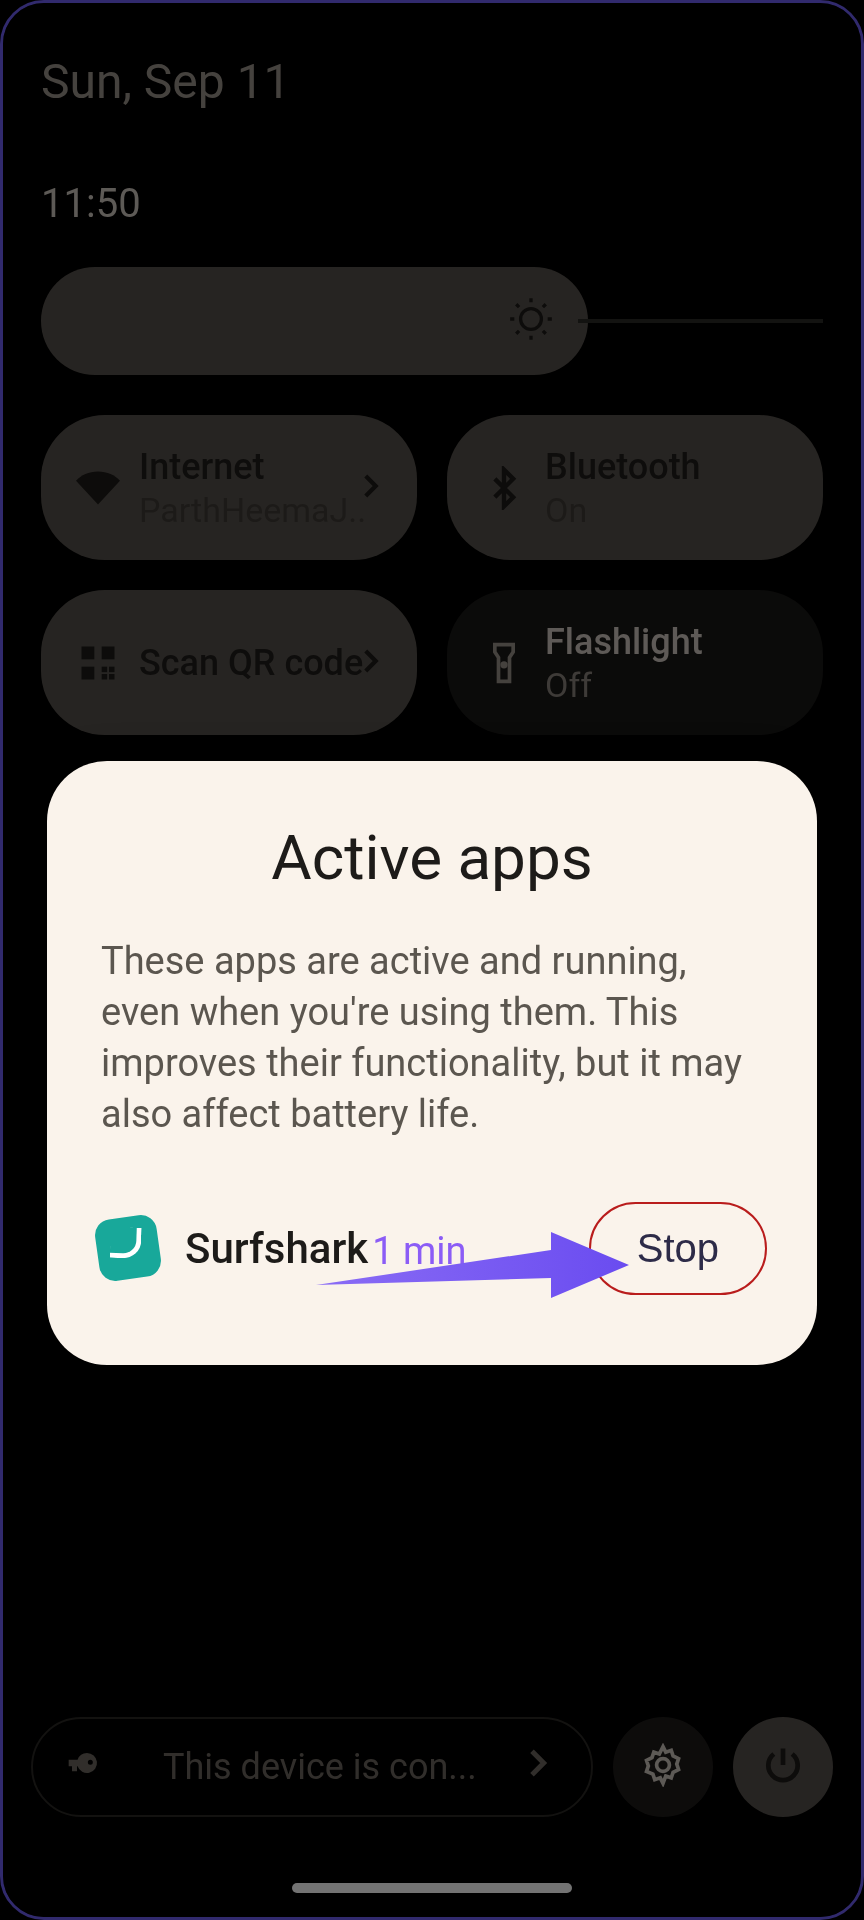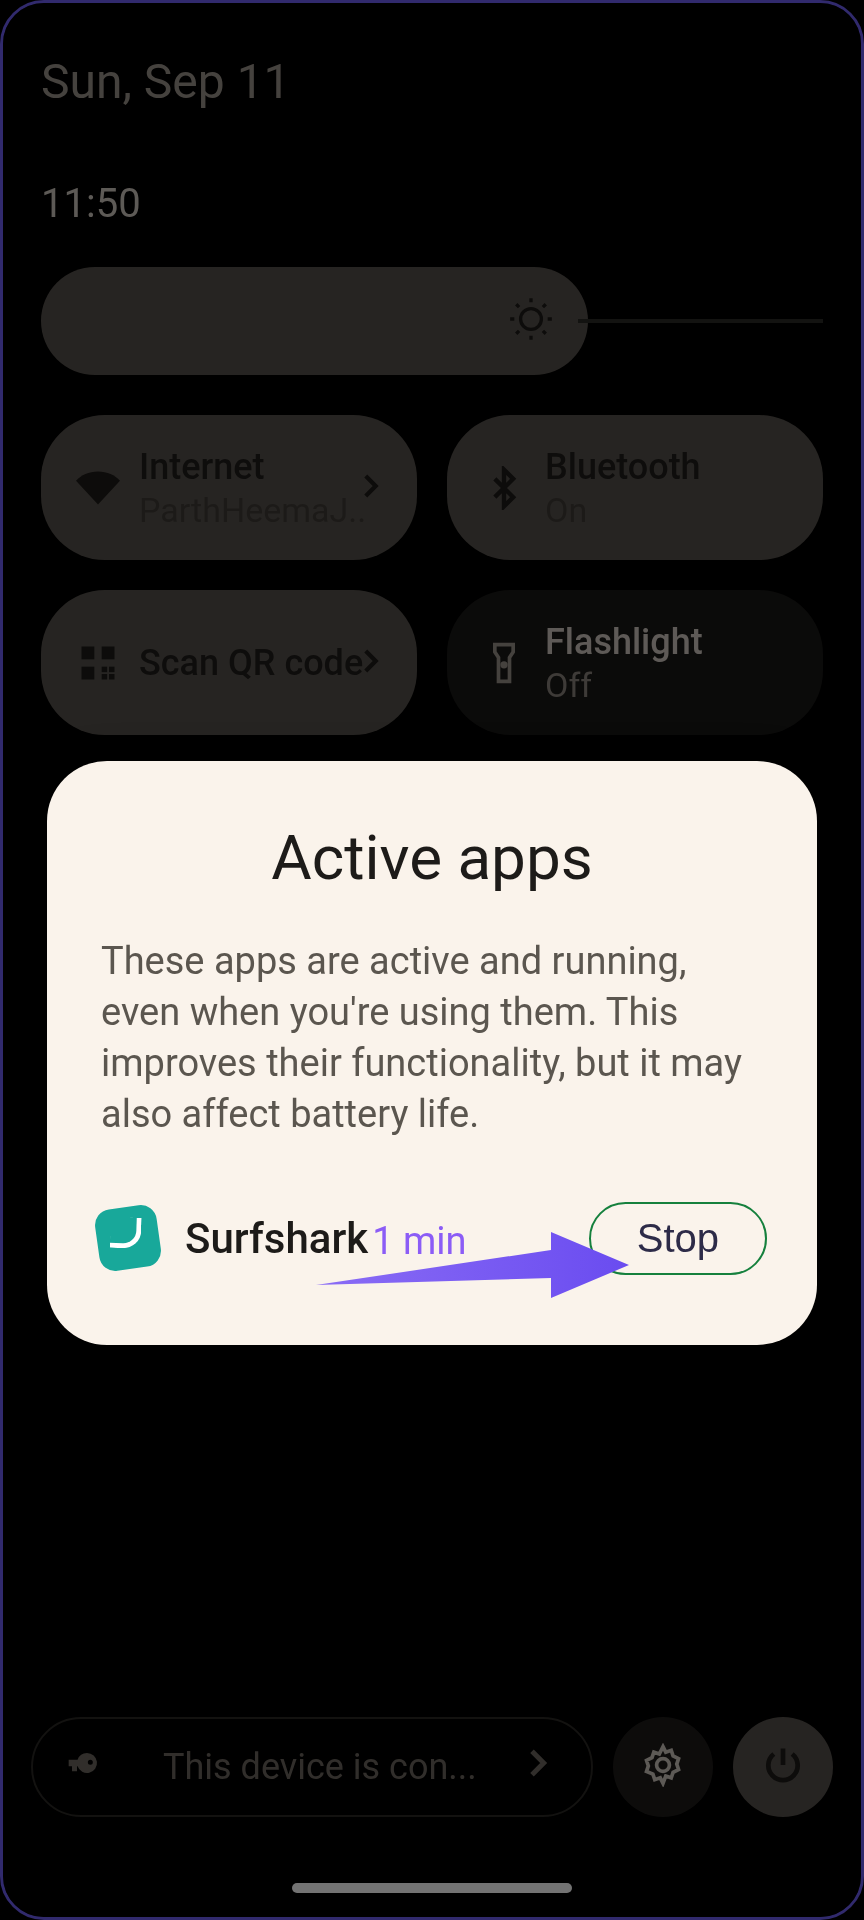--- a/index.html
+++ b/index.html
@@ -154,25 +154,25 @@
     border: 5px solid #fff;
     border-top:none;border-left:none;
     border-radius: 0 0 18px 0;
     transform: rotate(10deg);
     left:14px; top:10px;
   }
   .app-info { display:flex; flex-direction:row; gap:4px; flex:1;align-items:flex-end;}
   .app-name { font-size: 42px; color: #1d1b19; font-weight: 500;}
   .app-time { font-size: 38px; color: #8b5cf6;}
   .stop-btn {
-    border: 2px solid #15803d;
+    border: 2px solid #b91c1c;
     color: #2d2b48;
     background: transparent;
     font-size: 40px;
-    padding: 12px 46px;
+    padding: 22px 46px;
     border-radius: 50px;
     font-weight: 500;
     text-align: center;
   }
   .arrow-annot {
     position: absolute;
     left: 224px;
     top: 28px;
     width: 320px;
     height: 70px;

